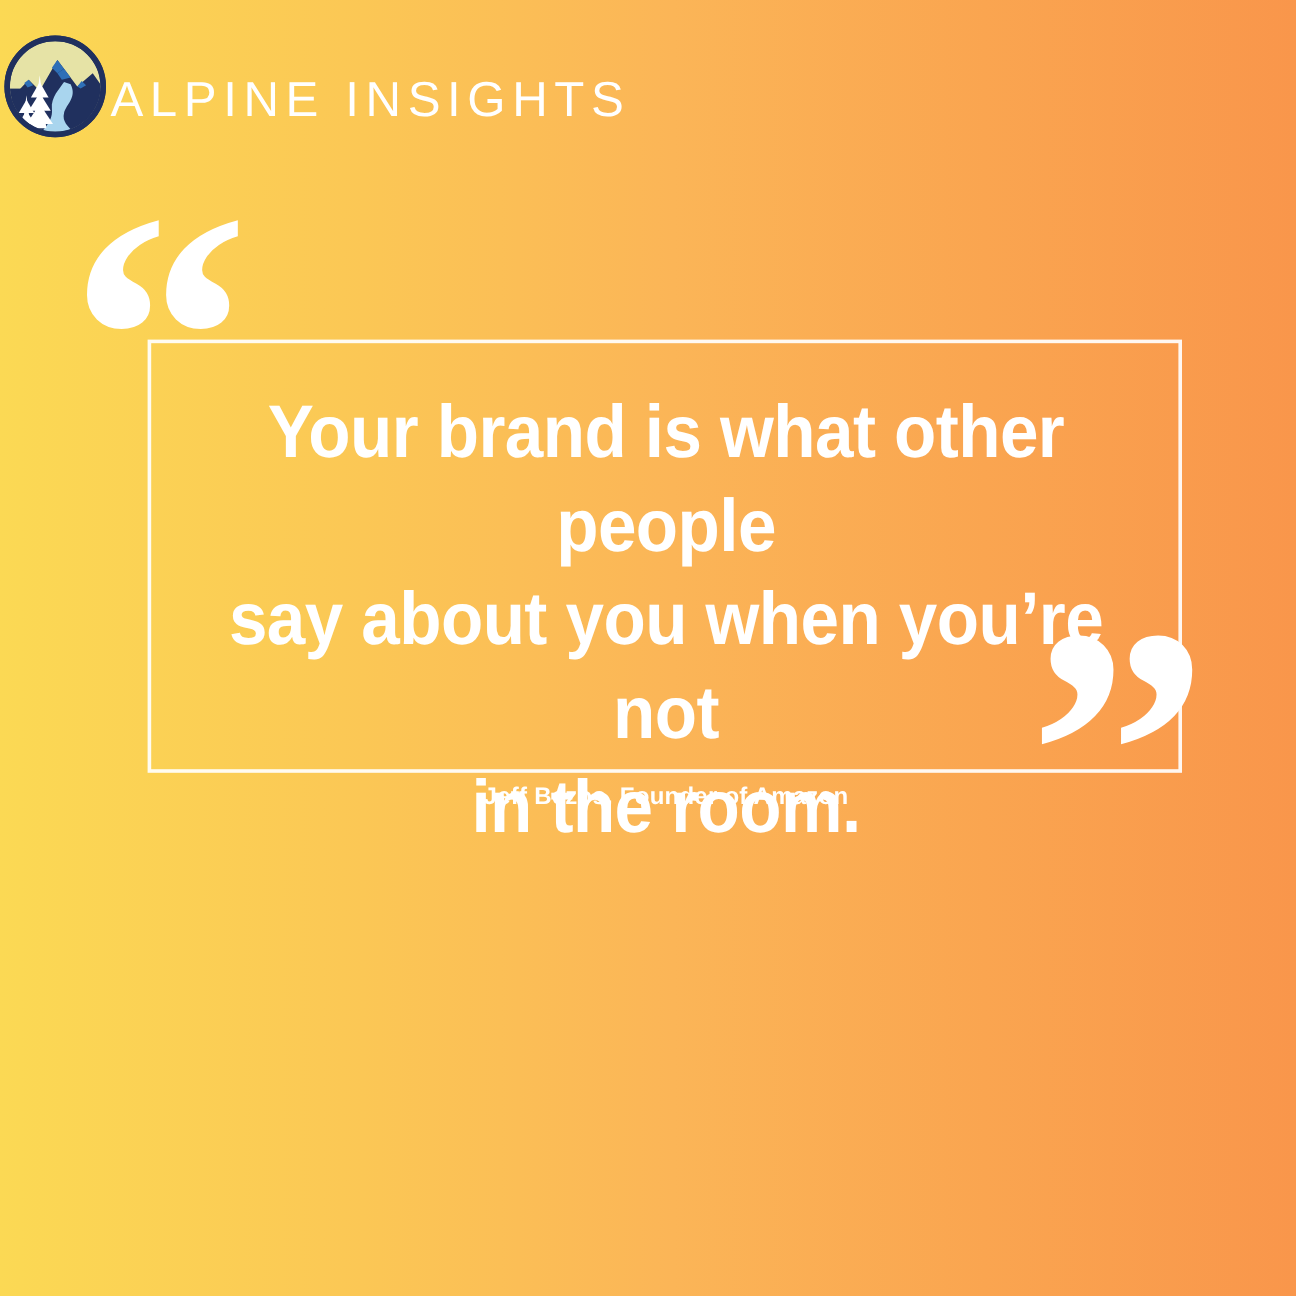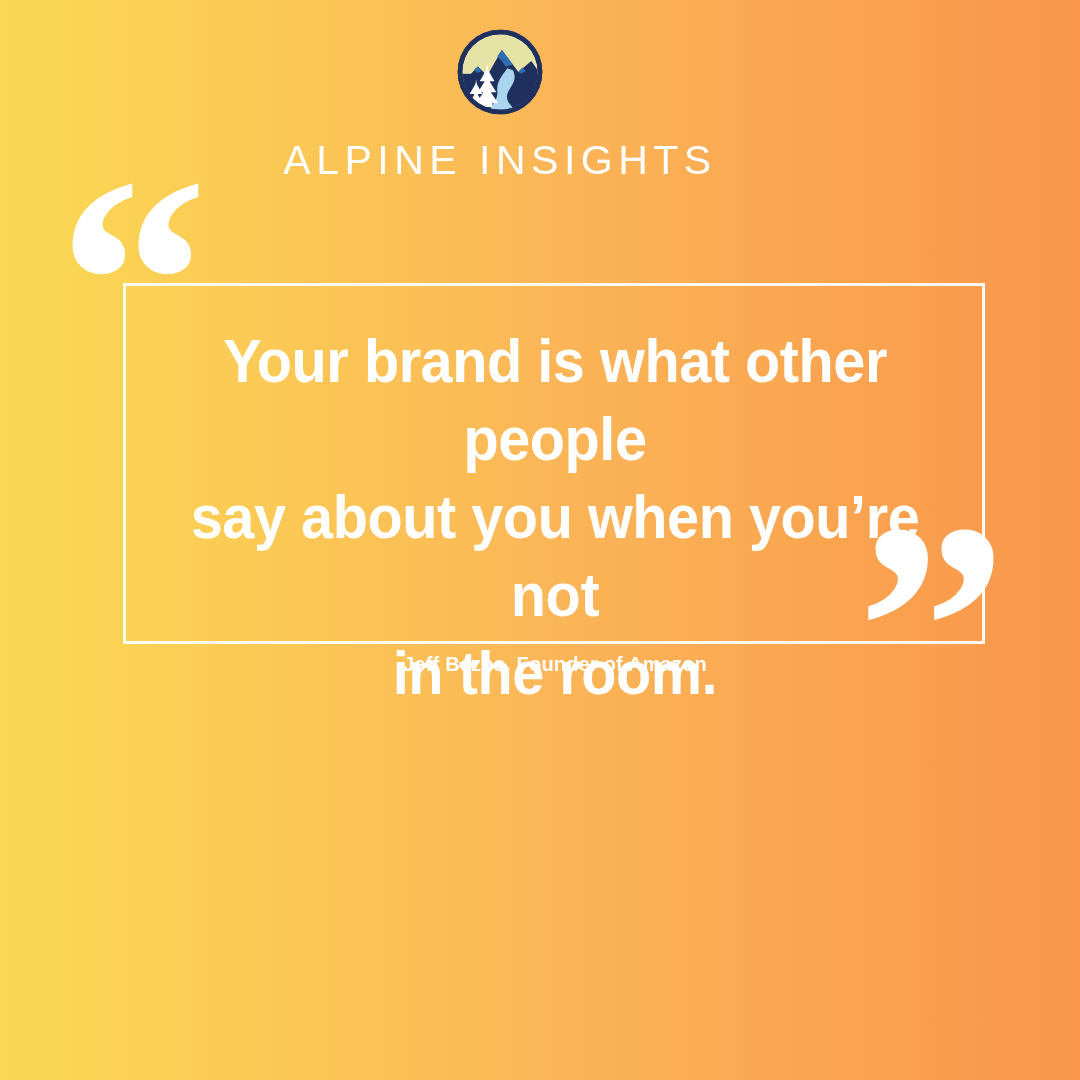--- a/index.html
+++ b/index.html
@@ -18,24 +18,24 @@
     width: 1080px;
     height: 1080px;
     background: linear-gradient(90deg, #FBD954 0%, #FBC755 28%, #FBB557 52%, #FAA550 76%, #F9964B 100%);
     overflow: hidden;
   }
 
   
   .brand-header {
     position: absolute;
     top: 26px;
-    left: 12px;
+    left: 0;
     width: 976px;
     display: flex;
-    flex-direction: column;
+    flex-direction: row;
     align-items: center;
   }
 
   .logo-mark {
     width: 92px;
     height: 92px;
     display: block;
   }
 
   .brand-name {

